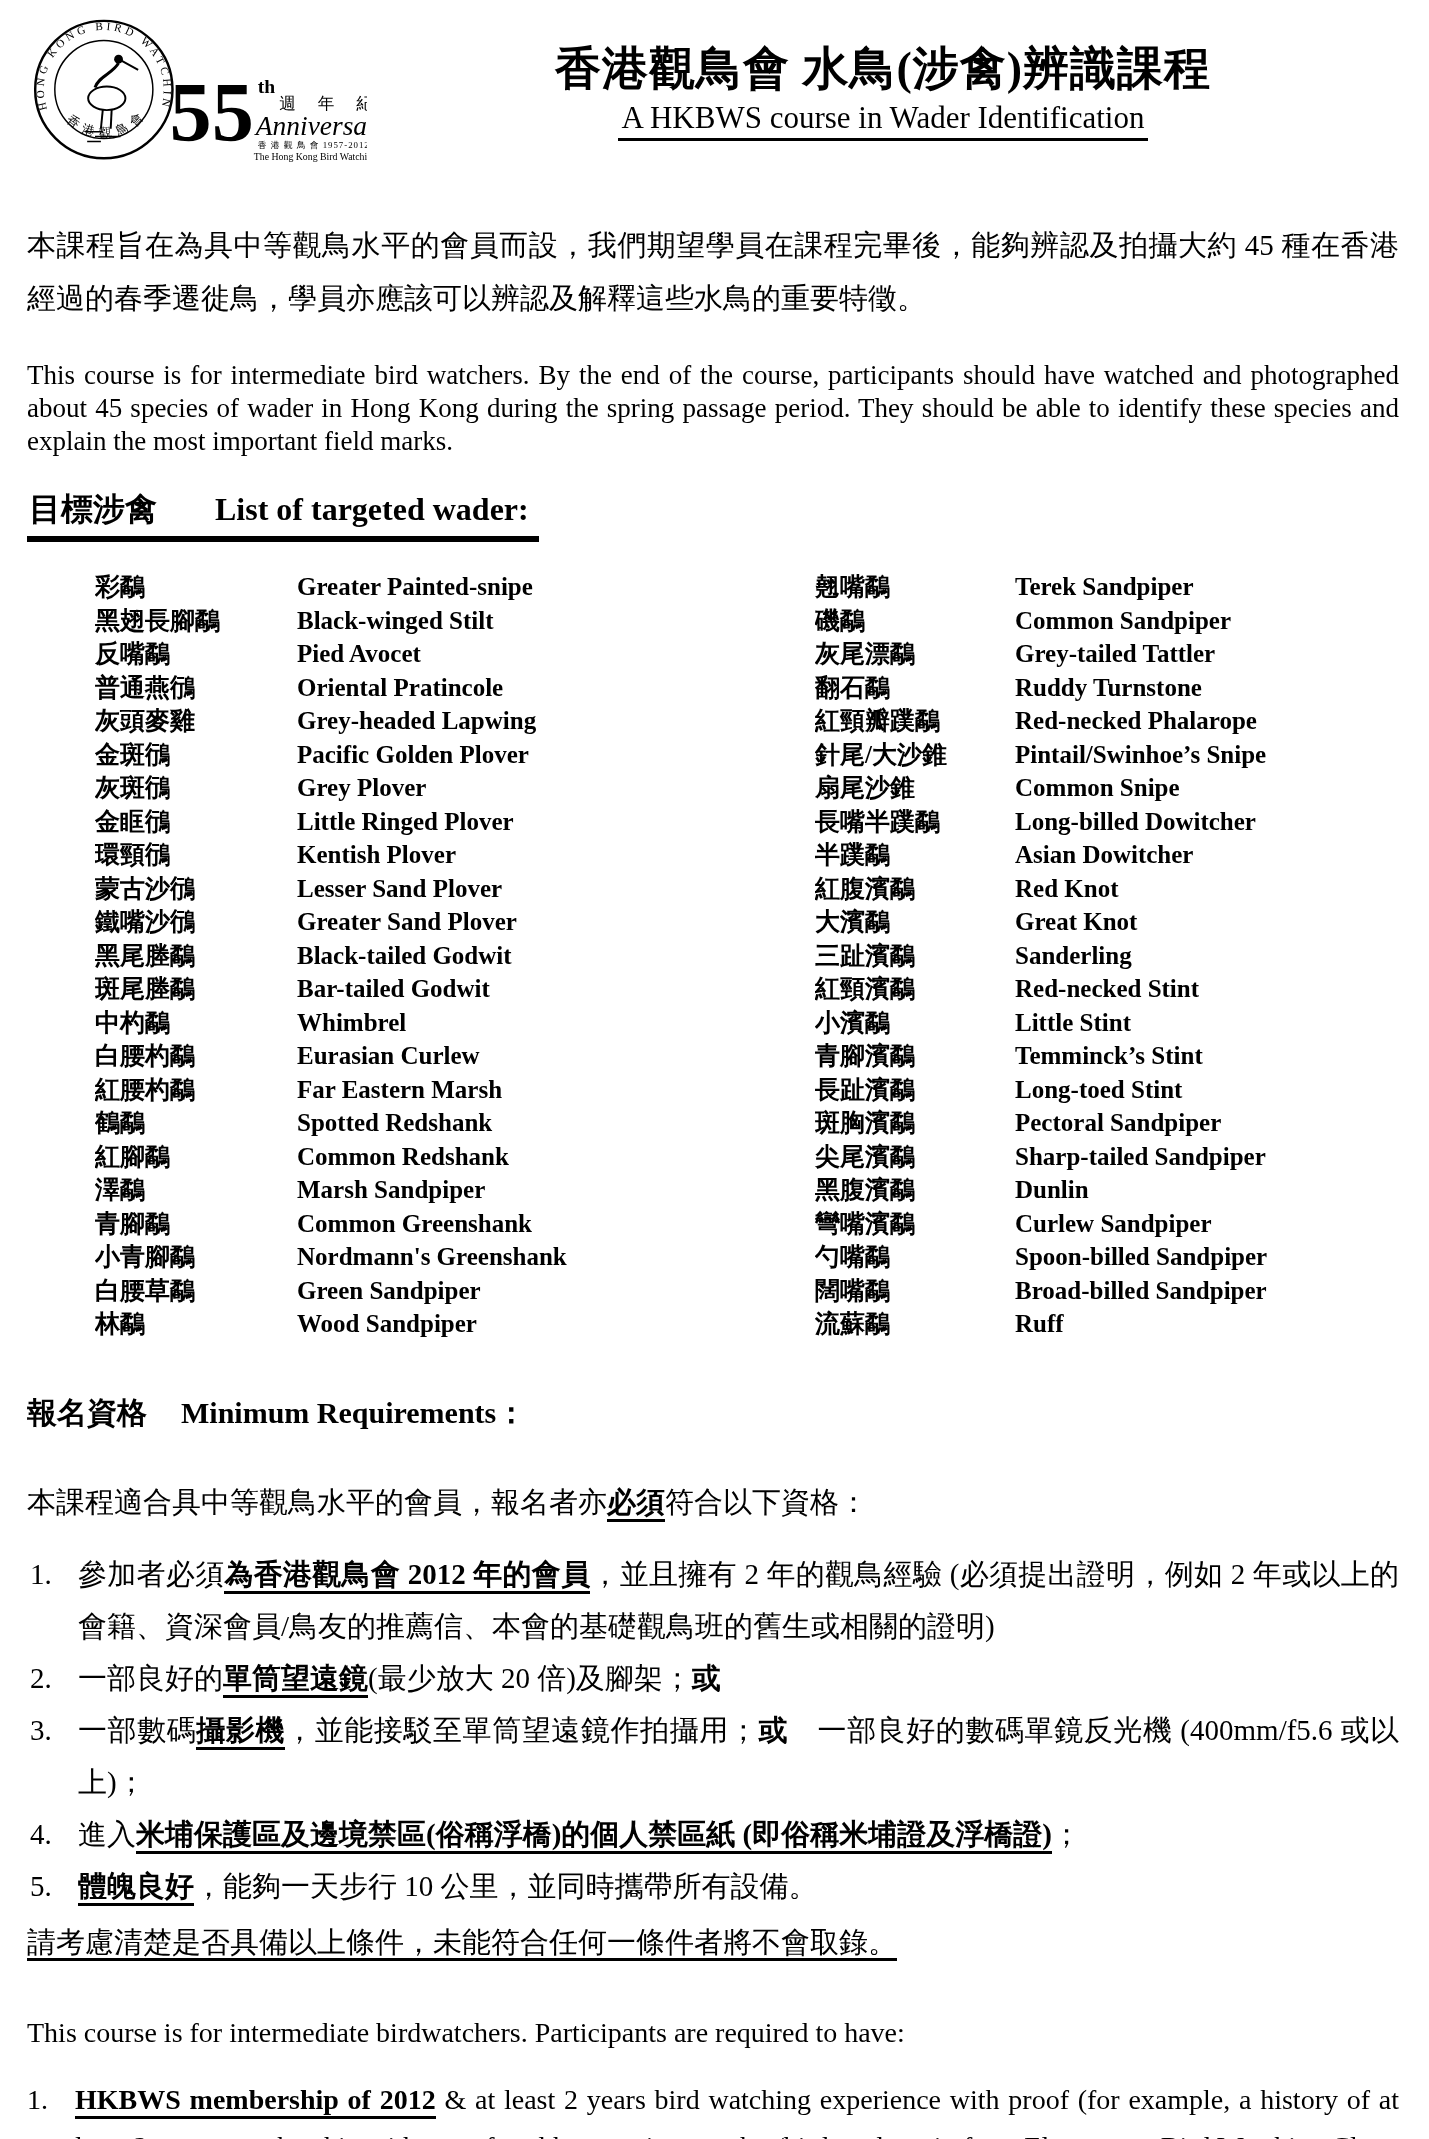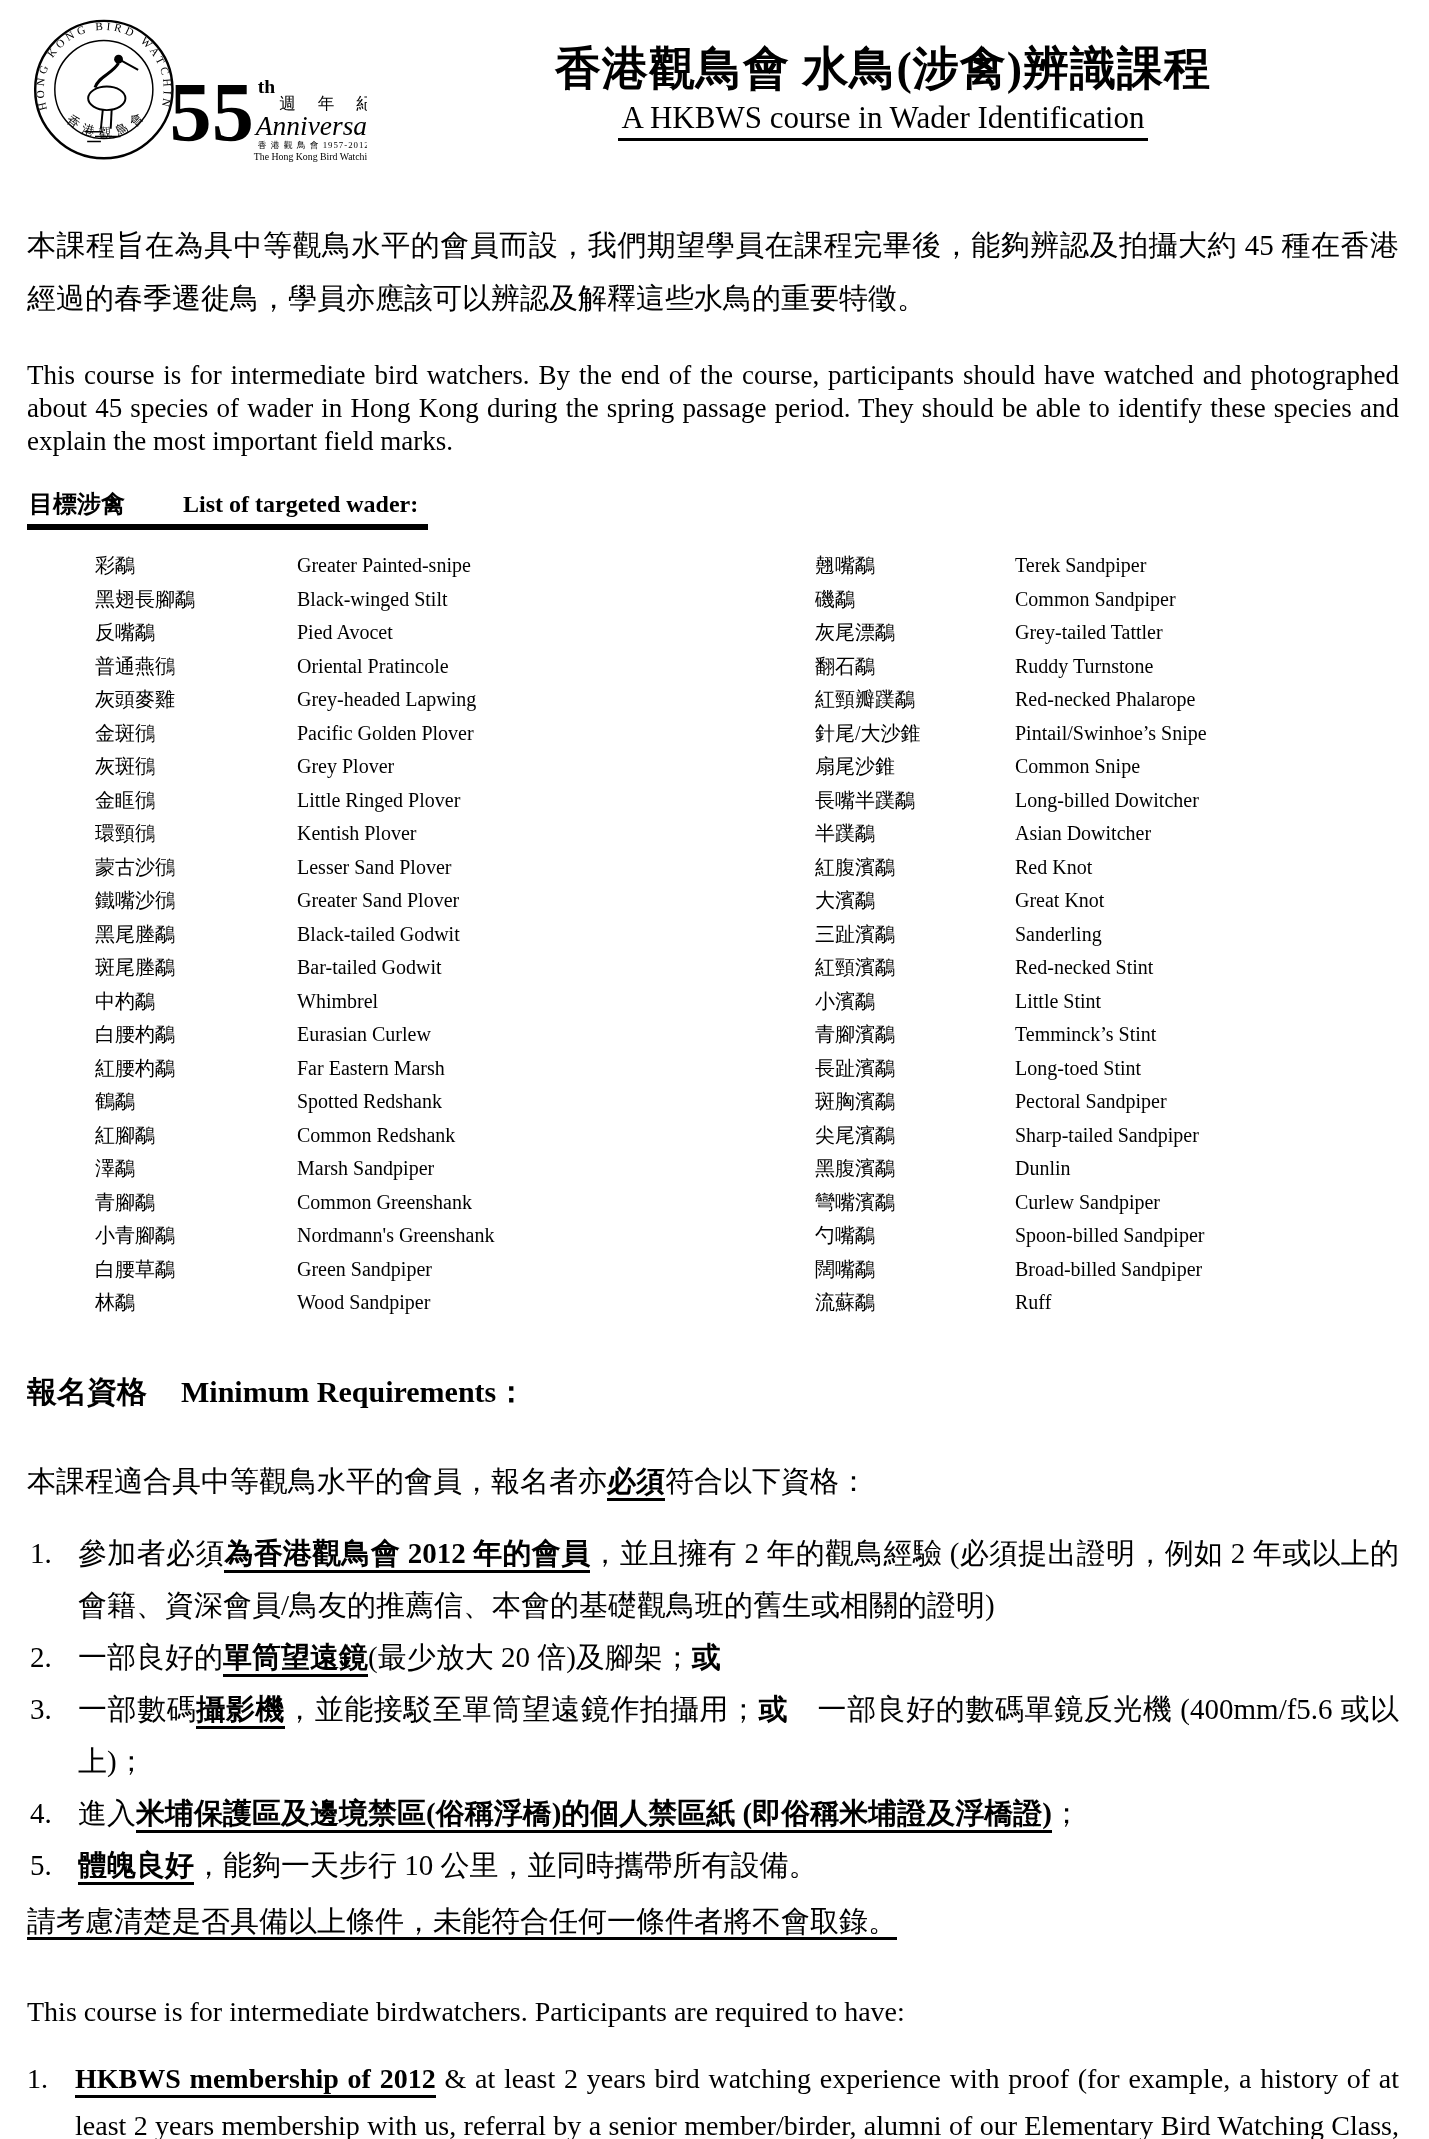--- a/index.html
+++ b/index.html
@@ -13,24 +13,24 @@
   .logo { width:340px; height:152px; flex:none; }
   .logo svg { width:100%; height:100%; }
   .titles { flex:1; text-align:center; padding-top:28px; }
   .title-cn { font-size:46px; font-weight:bold; margin:0; letter-spacing:1px; line-height:1.15; }
   .title-en { font-size:31px; font-weight:normal; margin:4px 0 4px; display:inline-block;
               border-bottom:3px solid #000; padding:0 4px 2px; }
   
   .cn-intro { font-size:29px; line-height:53px; margin:52px 0 0; text-align:justify; }
   .en-intro { font-size:27px; line-height:33px; margin:34px 0 0; text-align:justify; }
   
-  .list-heading { margin:30px 0 0; font-size:24px; font-weight:bold; }
+  .list-heading { margin:30px 0 0; font-size:32px; font-weight:bold; }
   .list-heading .uwrap { display:inline-block; border-bottom:6px solid #000; padding:0 10px 4px 2px; }
   .hgap { display:inline-block; width:58px; }
-  .bird-table { margin:19px 0 0 68px; font-size:20px; }
+  .bird-table { margin:28px 0 0 68px; font-size:25px;font-weight:bold; }
   .bird-row { display:grid; grid-template-columns:202px 518px 200px 1fr; line-height:33.5px; }
   .bird-row .cell { white-space:nowrap; overflow:hidden; }
   
   .req-heading { margin:52px 0 0; font-size:30px; font-weight:bold; }
   .req-heading .hgap2 { display:inline-block; width:34px; }
   .req-intro { font-size:29px; line-height:52px; margin:42px 0 0; }
   .req-list { margin:20px 0 0 3px; }
   .req-item { display:flex; font-size:29px; line-height:52px; }
   .req-num { width:48px; flex:none; }
   .req-body { flex:1; text-align:justify; }

